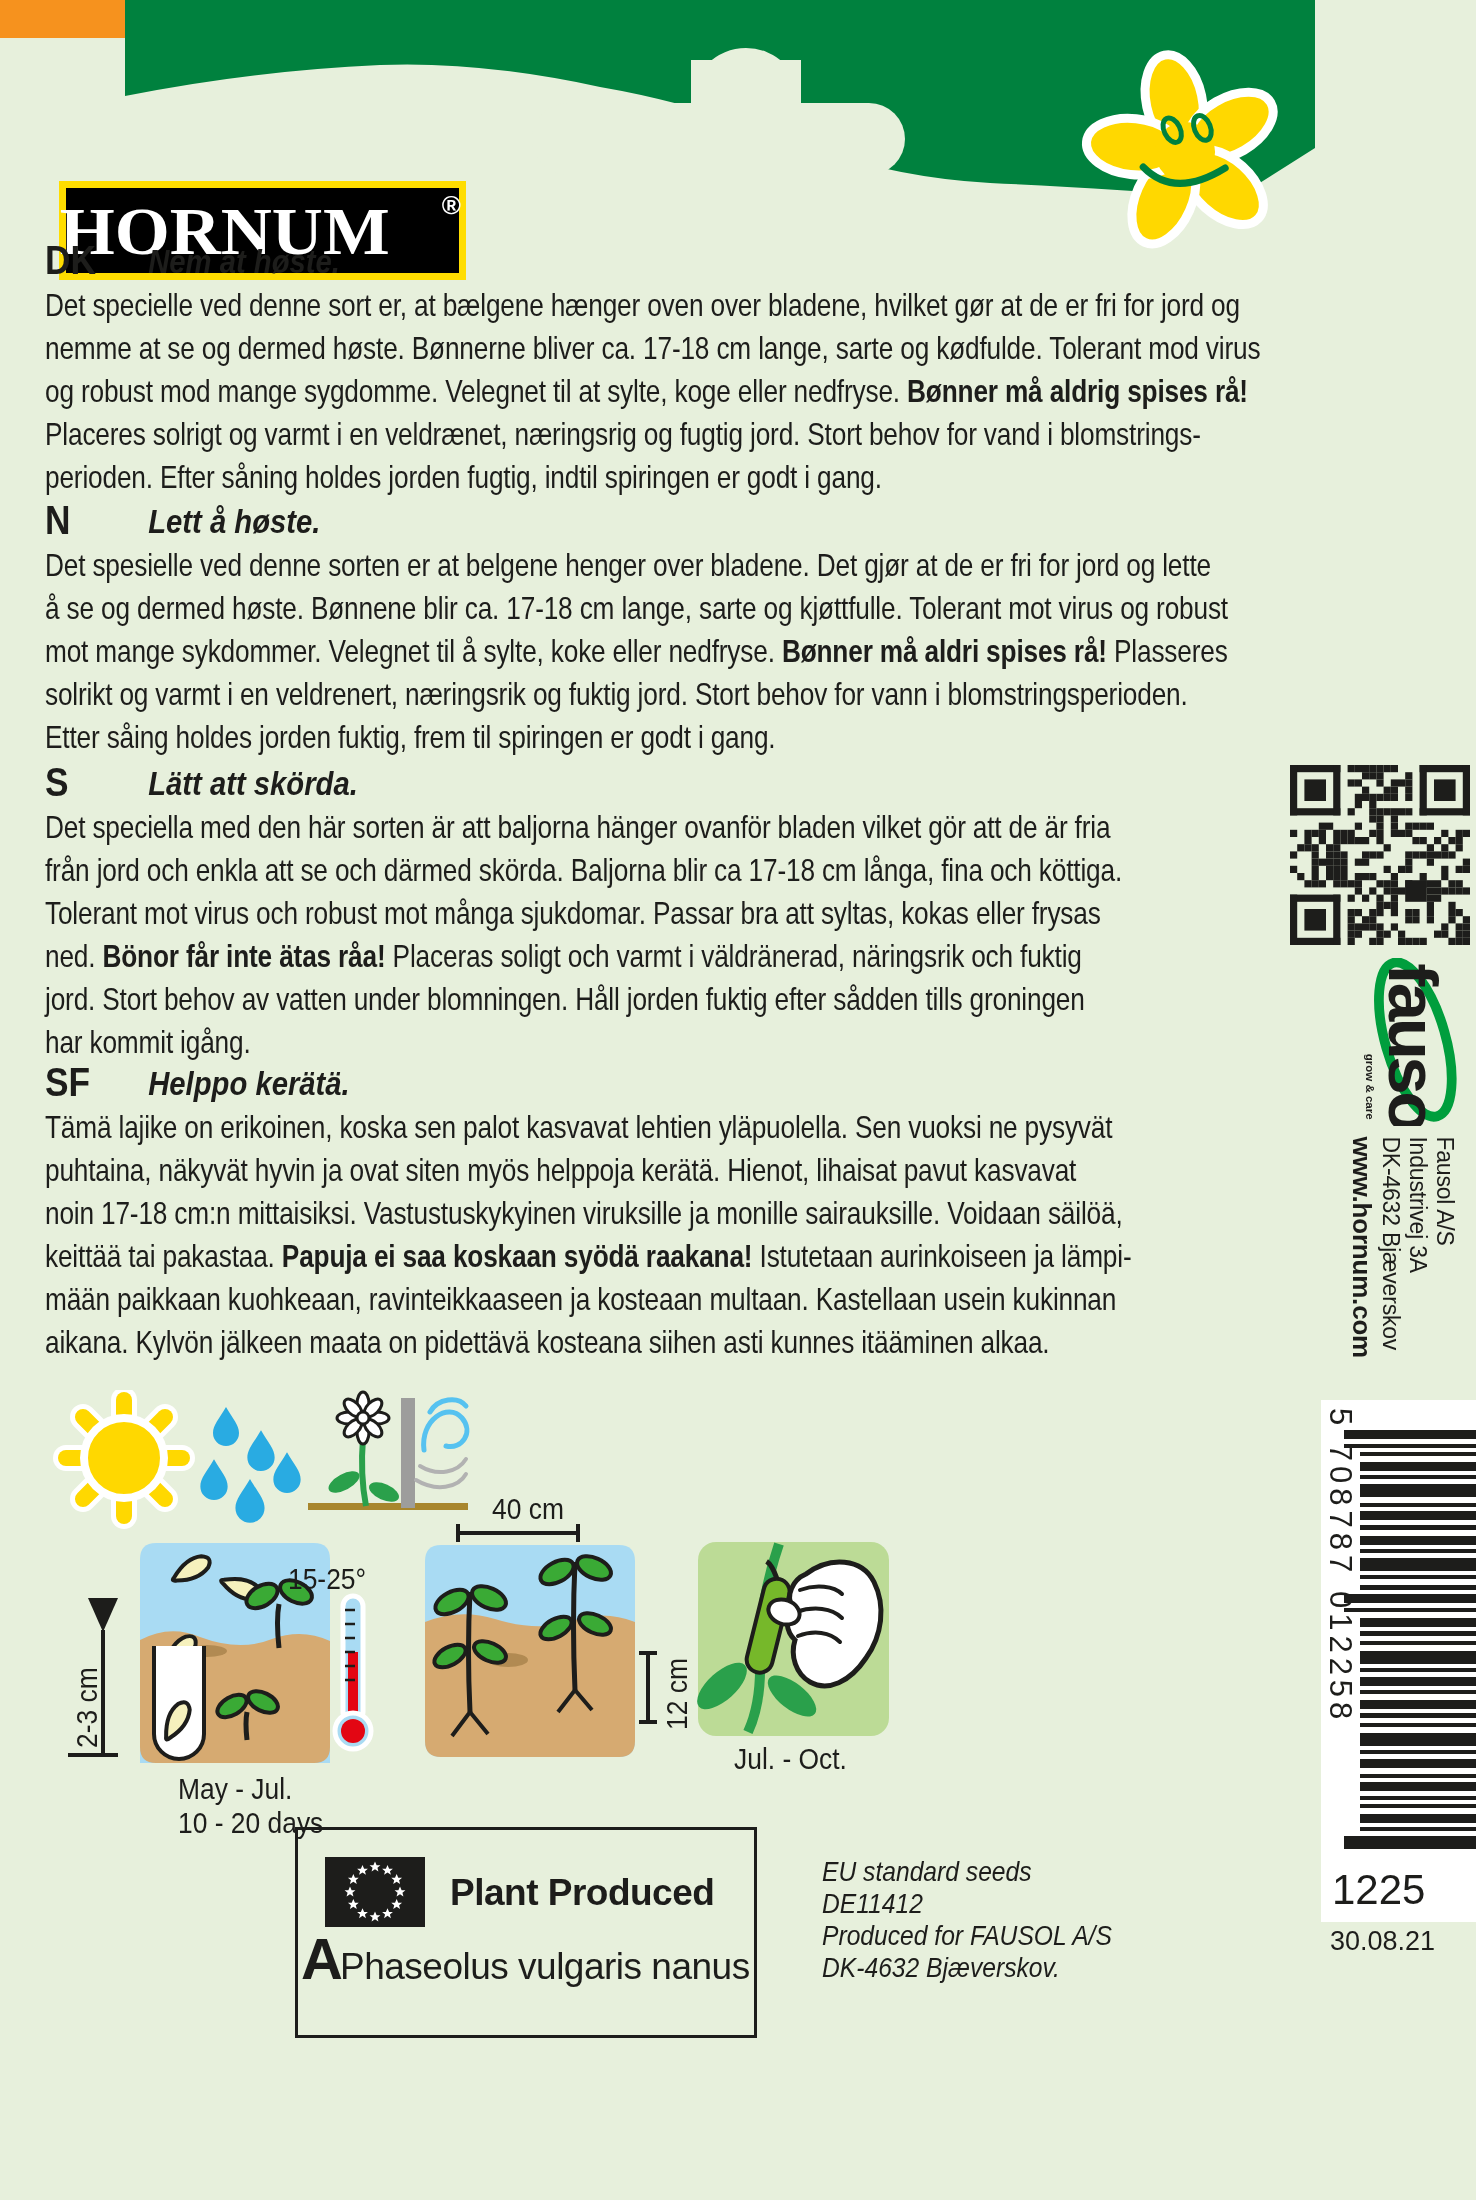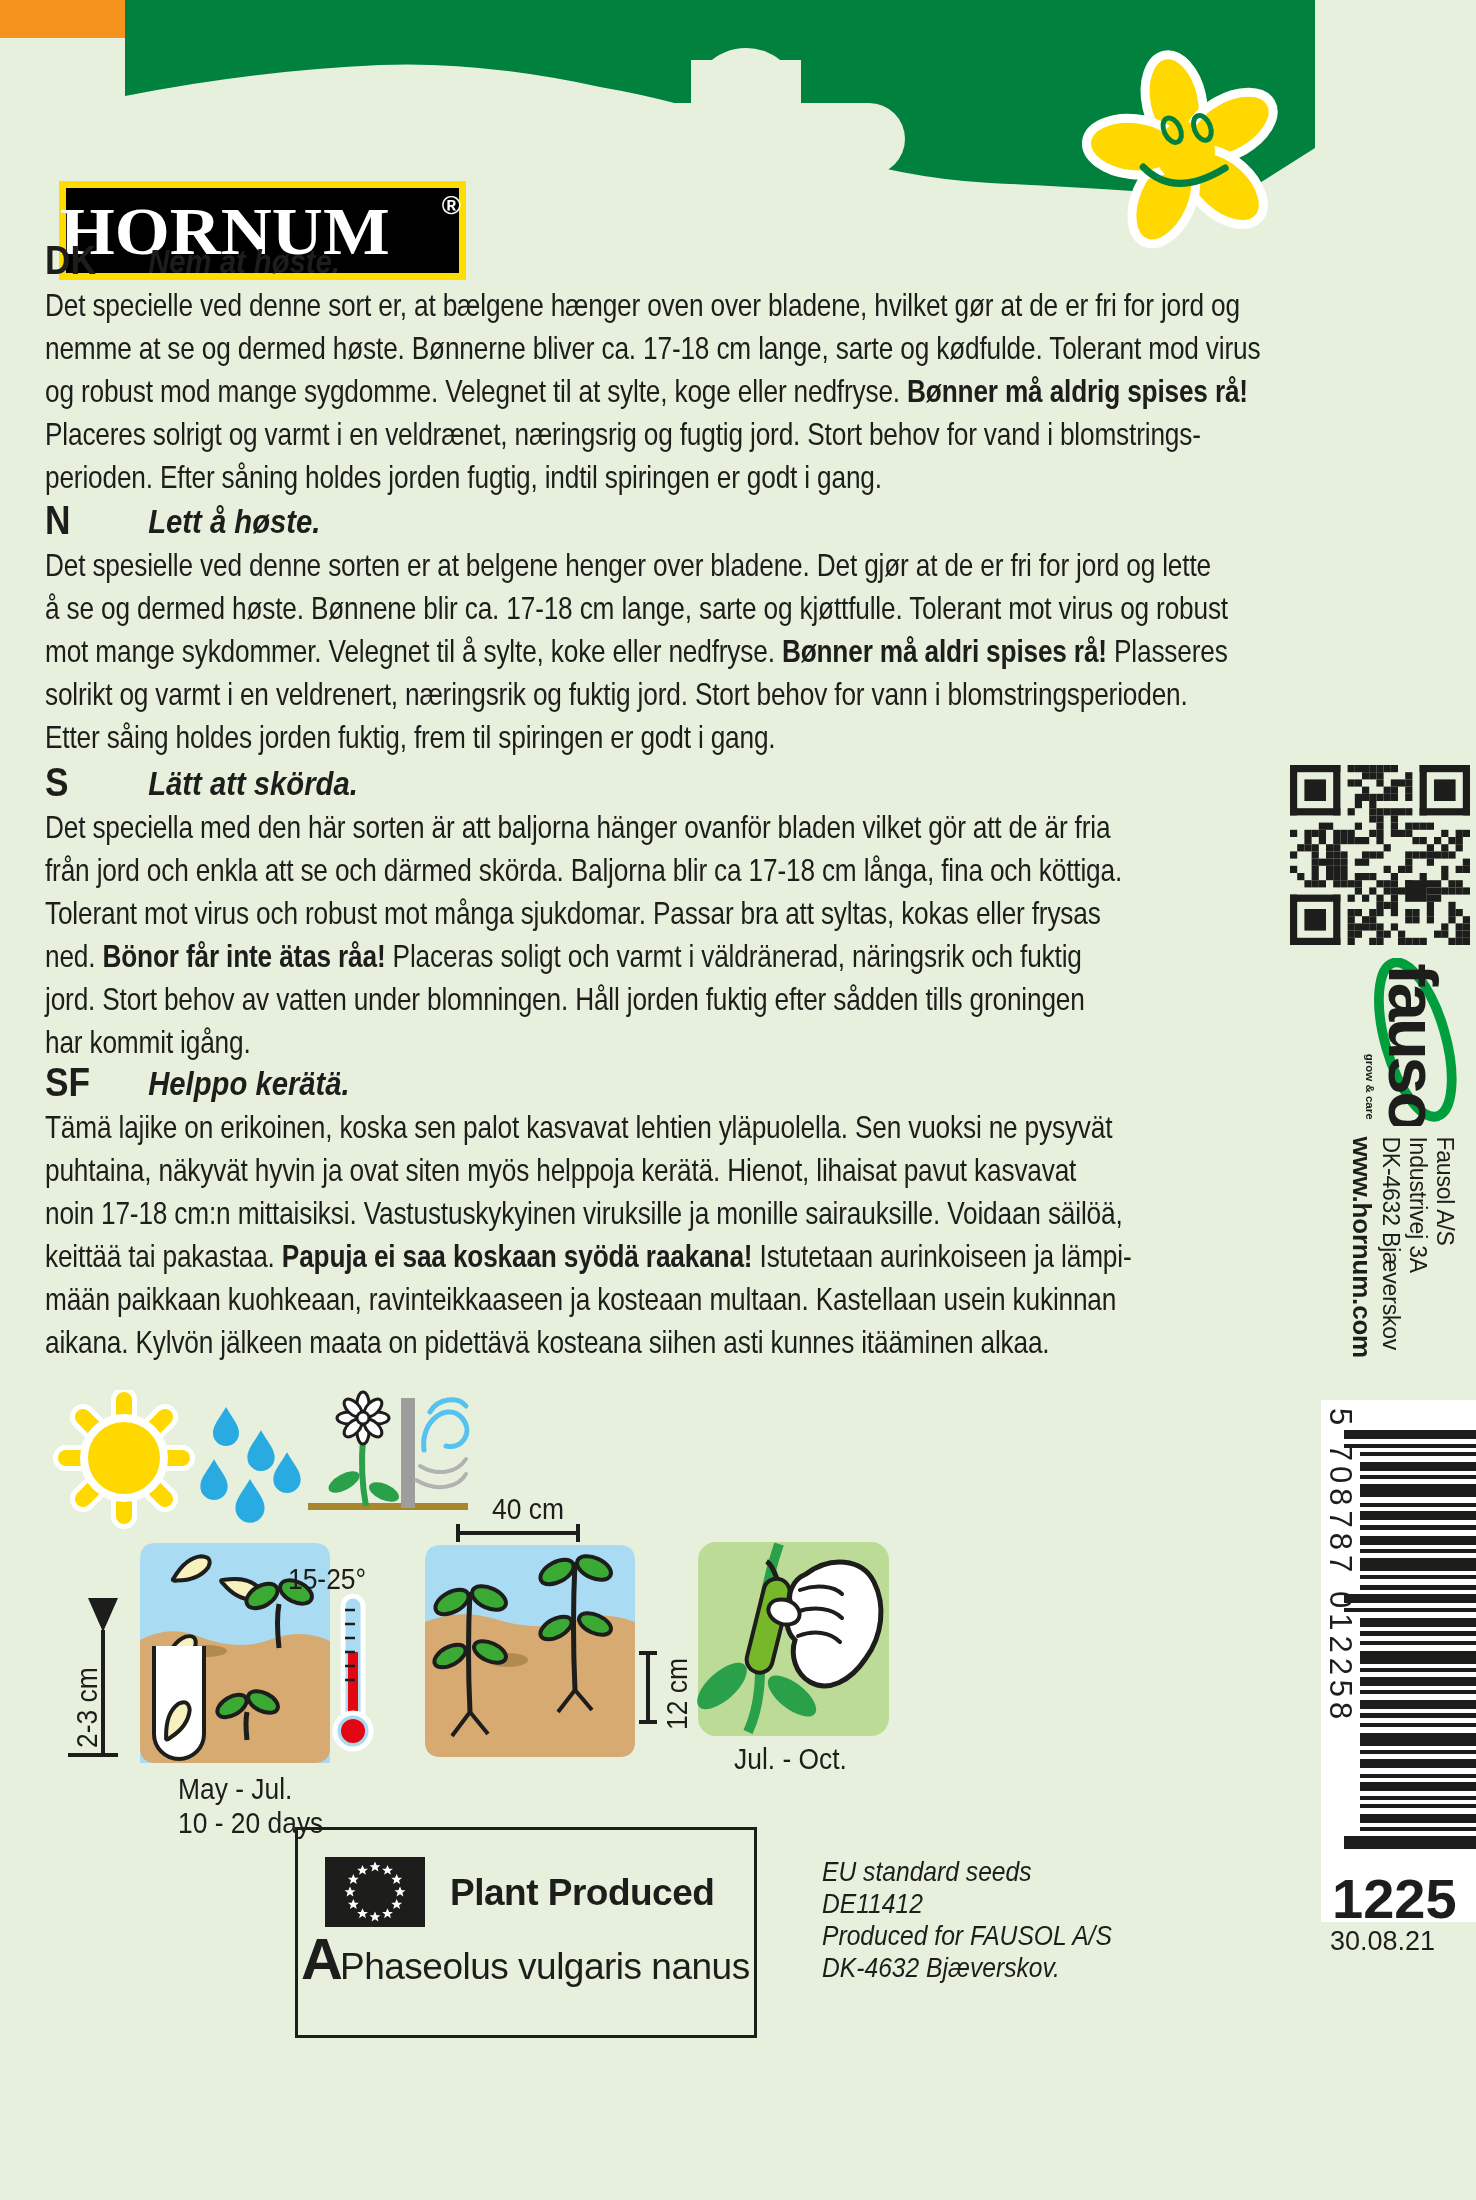--- a/index.html
+++ b/index.html
@@ -30,21 +30,21 @@
   #qr{position:absolute;left:1290px;top:765px;}
   #fausol-wrap{position:absolute;left:1472px;top:958px;width:400px;height:124px;
       transform:rotate(90deg);transform-origin:0 0;display:flex;align-items:flex-start;}
   #fausol-address{margin-left:10px;font-size:23px;line-height:27px;letter-spacing:-0.2px;padding-top:14px;}
   #fausol-address .web{font-weight:bold;font-size:26px;margin-top:2px;}
   
   #barcode-box{position:absolute;left:1321px;top:1400px;width:155px;height:522px;background:#fff;}
   #barcode-digits{position:absolute;left:1358px;top:1408px;width:448px;
       transform:rotate(90deg);transform-origin:0 0;
       font-size:31px;letter-spacing:5px;white-space:nowrap;}
-  #item-no{position:absolute;left:1332px;top:1866px;font-size:56px;font-weight:bold;}
+  #item-no{position:absolute;left:1332px;top:1866px;font-size:42px;font-weight:normal;}
   #pack-date{position:absolute;left:1330px;top:1926px;font-size:27px;}
   
   #passport-box{position:absolute;left:295px;top:1827px;width:456px;height:205px;
       border:3px solid #1d1d1b;}
   #pp-title{position:absolute;left:450px;top:1872px;font-size:37px;font-weight:bold;letter-spacing:-0.5px;}
   #pp-cat{position:absolute;left:301px;top:1930px;font-size:58px;font-weight:bold;line-height:1;}
   #pp-species{position:absolute;left:340px;top:1946px;font-size:37px;letter-spacing:-0.5px;text-align:center;}
   #eu-seeds{position:absolute;left:822px;top:1856px;font-style:italic;font-size:28px;line-height:32px;
       transform:scaleX(0.88);transform-origin:0 0;width:420px;}
   #eu-seeds div{white-space:nowrap;}

